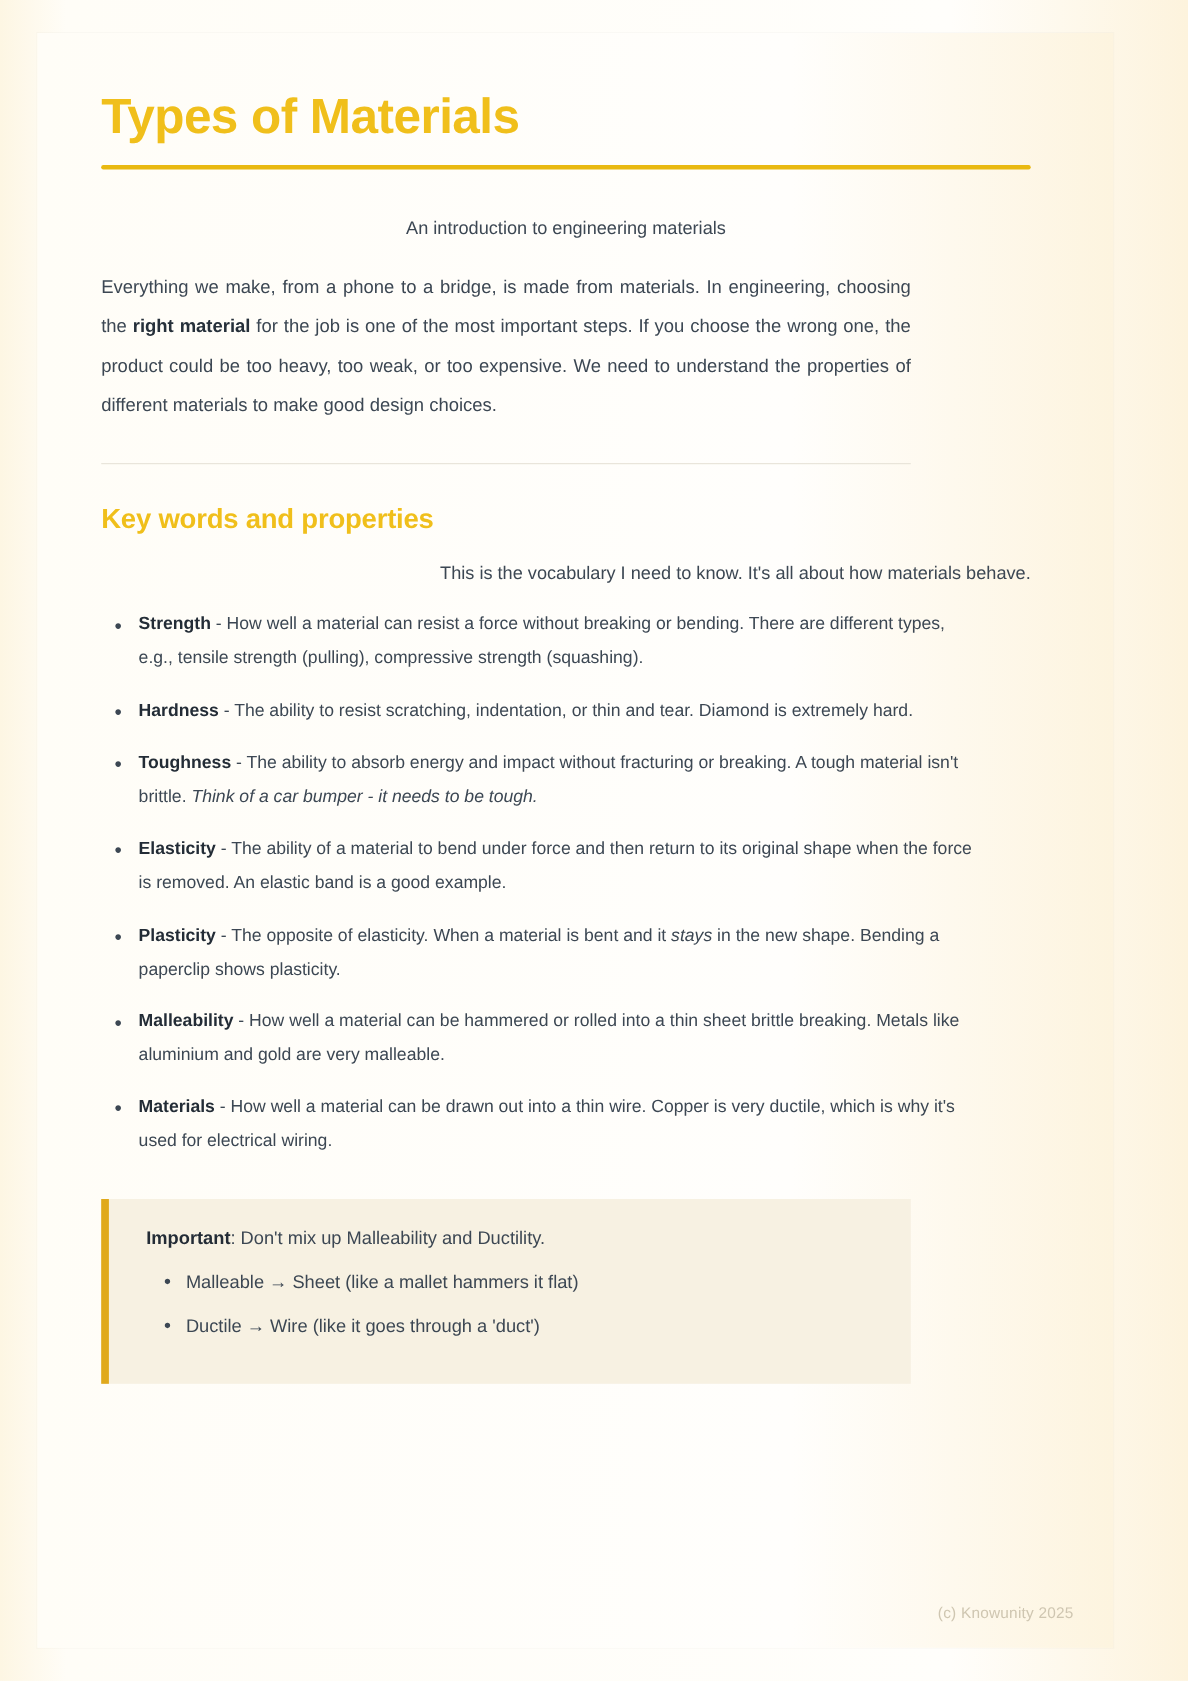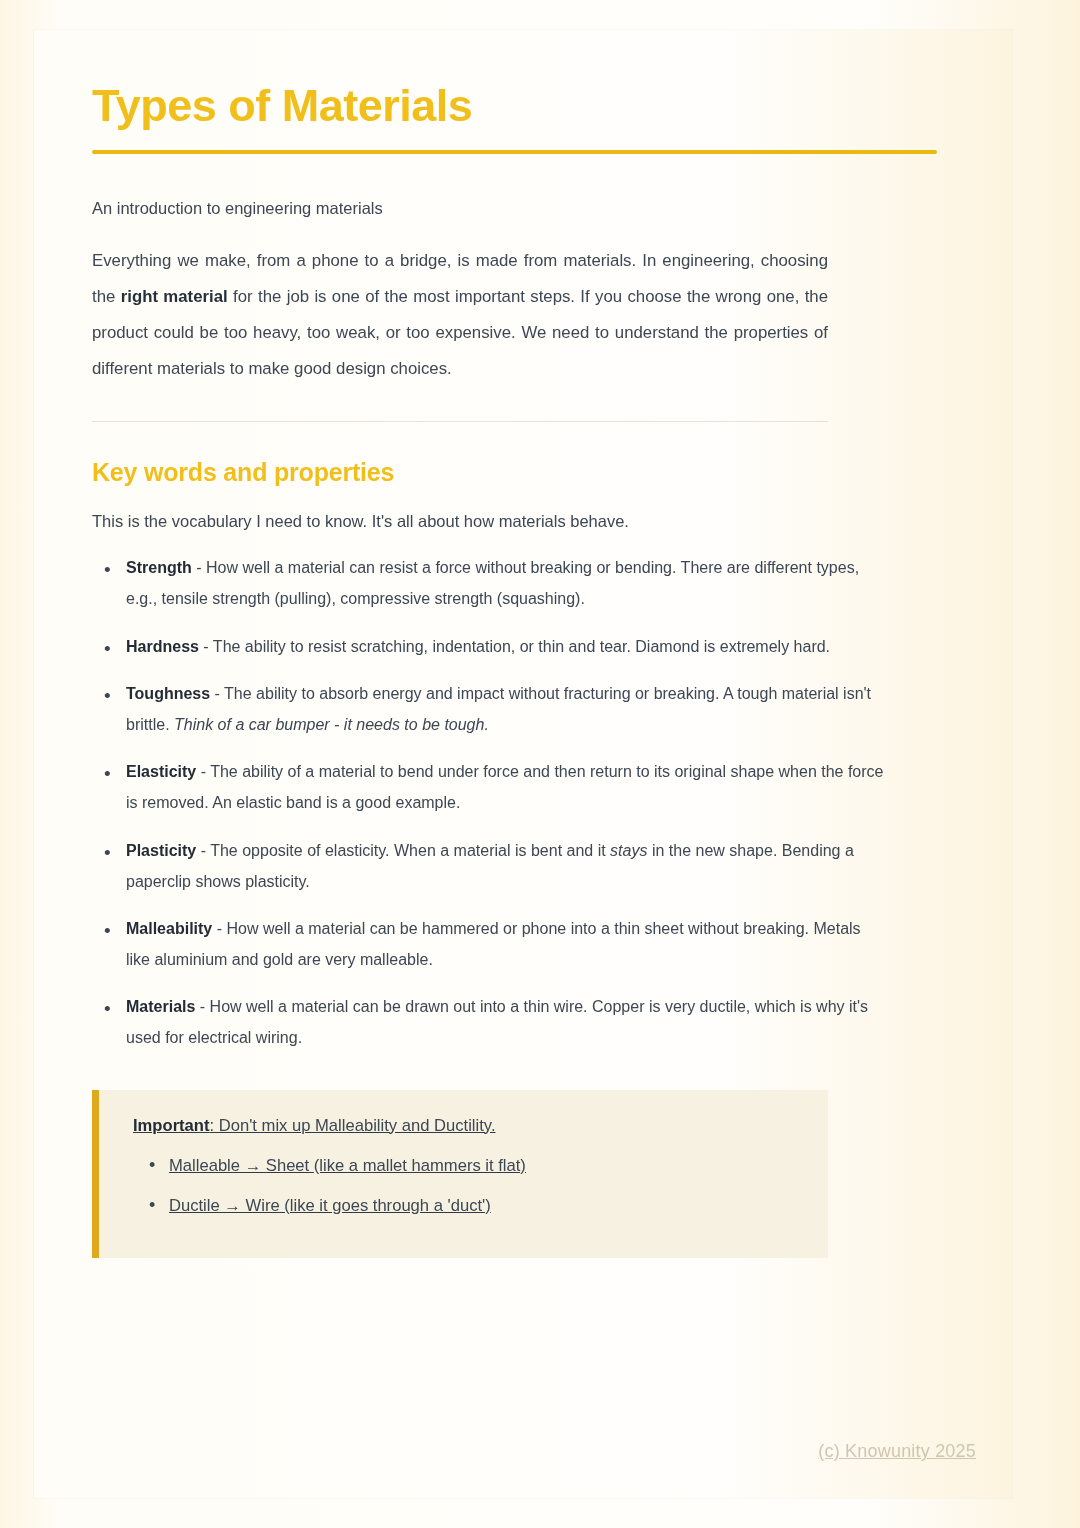--- a/index.html
+++ b/index.html
@@ -58,20 +58,21 @@
     width: 845px;
     height: 4px;
     background: #e9b911;
     border-radius: 2px;
   }
   .lede {
     margin-top: 42px;
     font-size: 16.5px;
     color: #3c4753;
     line-height: 1.5;
+    text-align: center;
   }
   .para {
     margin-top: 22px;
     font-size: 16.8px;
     line-height: 2.15;
     color: #3c4753;
     text-align: justify;
     width: 736px;
   }
   .para b { color: #26303a; font-weight: bold; }
@@ -86,20 +87,21 @@
     font-size: 25px;
     font-weight: bold;
     color: #f0bf1b;
     letter-spacing: -0.2px;
   }
   .sub {
     margin-top: 22px;
     font-size: 16.5px;
     color: #3c4753;
     line-height: 1.5;
+    text-align: right;
   }
   ul.props {
     list-style: none;
     margin: 18px 0 0 0;
     padding: 0;
   }
   ul.props > li {
     position: relative;
     padding-left: 34px;
     margin-top: 16px;
@@ -119,21 +121,20 @@
   ul.props > li b { color: #232c36; font-weight: bold; }
   ul.props > li i { font-style: italic; color: #3c4753; }
   .callout {
     position: relative;
     margin-top: 36px;
     width: 736px;
     background: #f7f1e2;
     border-left: 7px solid #e0a91c;
     box-sizing: border-box;
     padding: 24px 26px 26px 34px;
-    text-decoration: underline;
   }
   .callout .clabel {
     font-size: 16.6px;
     line-height: 1.5;
     color: #3c4753;
   }
   .callout .clabel b { color: #232c36; font-weight: bold; }
   ul.cbullets {
     list-style: none;
     margin: 14px 0 12px 0;
@@ -151,25 +152,24 @@
     content: "\2022";
     position: absolute;
     left: 16px;
     top: -2px;
     font-size: 18px;
     color: #3c4753;
   }
   .watermark {
     position: absolute;
     right: 36px;
-    bottom: 36px;
-    font-size: 18px;
+    bottom: 24px;
+    font-size: 14px;
     color: #cfc6b1;
     letter-spacing: 0.2px;
-    text-decoration: underline;
   }
 </style>
 </head>
 <body>
 
 <div class="page">
   <div class="sheet">
     <div class="content">
 
       <h1 class="title">Types of Materials</h1>
@@ -197,21 +197,21 @@
         <li>
           <b>Toughness</b><span> - The ability to absorb energy and impact without fracturing or breaking. A tough material isn't brittle. </span><i>Think of a car bumper - it needs to be tough.</i><span></span>
         </li>
         <li>
           <b>Elasticity</b><span> - The ability of a material to bend under force and then return to its original shape when the force is removed. An elastic band is a good example.</span>
         </li>
         <li>
           <b>Plasticity</b><span> - The opposite of elasticity. When a material is bent and it </span><i>stays</i><span> in the new shape. Bending a paperclip shows plasticity.</span>
         </li>
         <li>
-          <b>Malleability</b><span> - How well a material can be hammered or phone into a thin sheet without breaking. Metals like aluminium and gold are very malleable.</span>
+          <b>Malleability</b><span> - How well a material can be hammered or rolled into a thin sheet brittle breaking. Metals like aluminium and gold are very malleable.</span>
         </li>
         <li>
           <b>Materials</b><span> - How well a material can be drawn out into a thin wire. Copper is very ductile, which is why it's used for electrical wiring.</span>
         </li>
       </ul>
 
       <div class="callout">
         <div class="clabel">
           <b>Important</b><span>: Don't mix up Malleability and Ductility.</span>
         </div>

